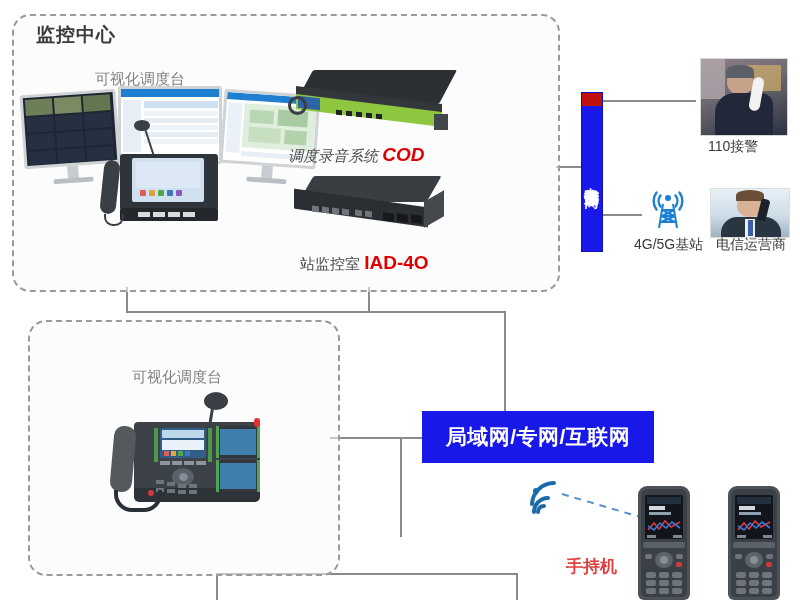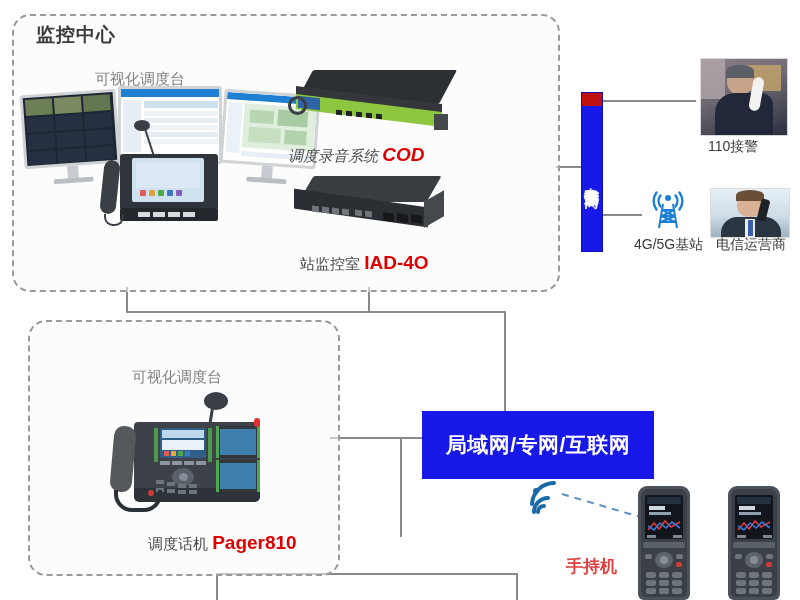--- a/index.html
+++ b/index.html
@@ -325,26 +325,22 @@
     <div style="position:absolute;left:108px;top:71px;width:36px;height:26px;background:#3f7fae;"></div>
     <div style="position:absolute;left:104px;top:68px;width:3px;height:32px;background:#4fa84f;"></div>
     <div style="position:absolute;left:145px;top:68px;width:3px;height:32px;background:#4fa84f;"></div>
 
     <div style="position:absolute;left:142px;top:26px;width:6px;height:9px;background:#e03030;border-radius:3px;"></div>
 
     <div style="position:absolute;left:0px;top:34px;width:22px;height:66px;background:#55595e;border-radius:10px;transform:rotate(5deg);"></div>
     <div style="position:absolute;left:2px;top:98px;width:40px;height:18px;border:4px solid #2b3036;border-top:none;border-radius:0 0 18px 18px;"></div>
   </div>
 
-  <div class="cap" style="left:148px;top:532px;font-size:15px;">
-    <span>调度话机</span>
-    <span class="red" style="font-size:19px;">Pager810</span>
-  </div>
-
-  <div id="lanbox" style="left:422px;top:411px;width:232px;height:68px;">
+
+  <div id="lanbox" style="left:422px;top:411px;width:232px;height:52px;">
     <span>局域网/专网/互联网</span>
   </div>
 
   <div style="position:absolute;left:524px;top:478px;width:46px;height:42px;">
     <svg width="46" height="42" viewBox="0 0 46 42" aria-hidden="true">
       <g fill="none" stroke="#1b6aa8" stroke-width="4" stroke-linecap="round">
         <path d="M10 34 A14 14 0 0 1 24 20"></path>
         <path d="M8 26 A22 22 0 0 1 30 5"></path>
       </g>
       <path d="M14 34 A6 6 0 0 1 20 28" fill="none" stroke="#1b6aa8" stroke-width="4" stroke-linecap="round"></path>

